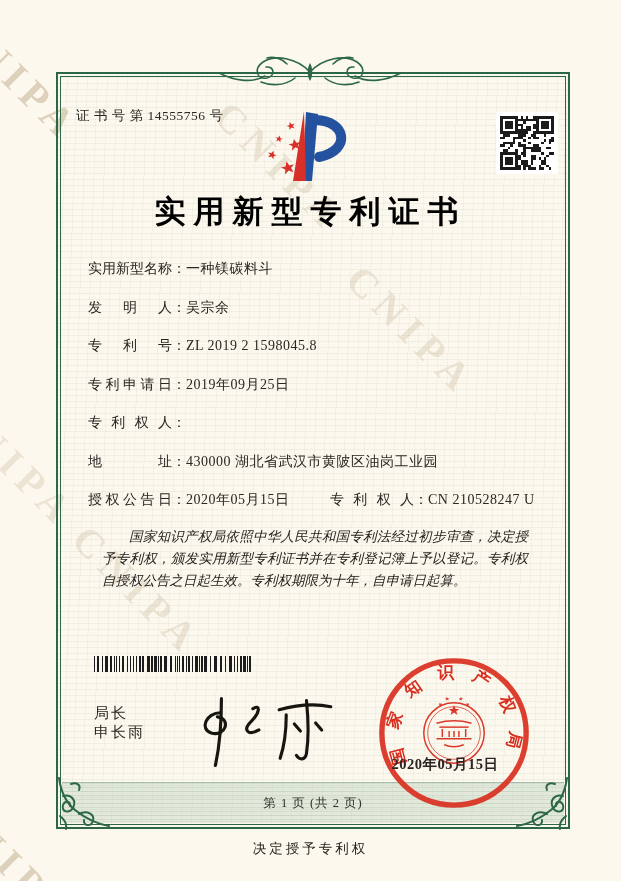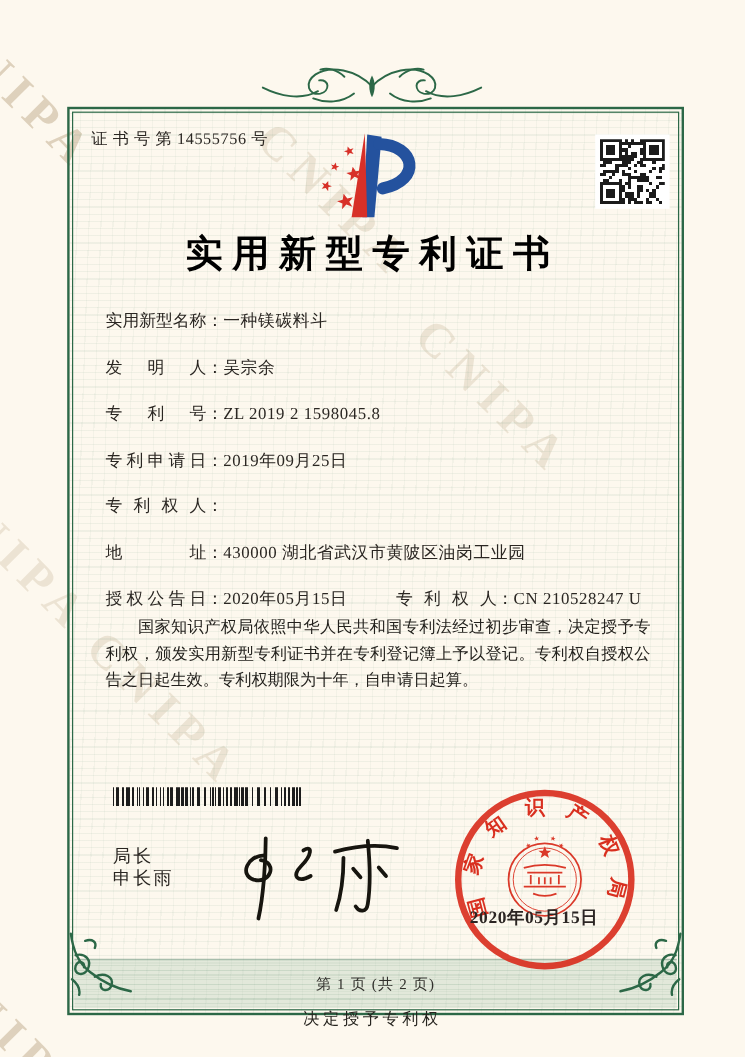--- a/index.html
+++ b/index.html
@@ -12,21 +12,21 @@
   
   .wm{
     position:absolute; font-weight:bold; font-size:40px; letter-spacing:8px;
     color:#d9cbb4; transform:rotate(45deg); transform-origin:left top;
     user-select:none; white-space:nowrap; z-index:1;
   }
   .wm.strong{opacity:.85;}
   .wm.soft{opacity:.45;}
   
   .frame{
-    position:absolute; left:56px; top:89px; width:514px; height:757px;
+    position:absolute; left:56px; top:72px; width:514px; height:757px;
     border:2.5px solid #2c6847; z-index:2; box-sizing:border-box;
     background-image:
       repeating-linear-gradient(92deg, transparent 0 9px, rgba(120,160,135,.07) 9px 10px),
       repeating-linear-gradient(0deg, transparent 0 5px, rgba(120,160,135,.10) 5px 6px);
   }
   .frame-inner{position:absolute; inset:2px; border:1px solid #2c6847; pointer-events:none;}
   .ornament{position:absolute; z-index:4;}
   .band{
     position:absolute; left:4px; right:4px; bottom:4px; height:40px; z-index:3;
     background:
@@ -50,21 +50,21 @@
   .field-row{display:flex; line-height:15px; margin-bottom:23.5px; white-space:nowrap;}
   .lbl{display:inline-block; width:84px; text-align:justify; text-align-last:justify; flex:none;}
   .colon{flex:none;}
   .val{letter-spacing:.5px;}
   .val-fixed{width:144px; flex:none;}
   
   .body-text{
     position:absolute; left:88px; top:512px; width:454px; z-index:5;
     font-size:13.5px; line-height:22px; text-align:justify; color:#23211d;
   }
-  .body-text p{margin:0; text-indent:2em;}
+  .body-text p{margin:14px; text-indent:2em;font-style:italic;}
   
   .barcode{position:absolute; left:94px; top:656px; width:160px; height:16px; z-index:5;}
   .barcode svg{width:100%; height:100%; display:block;}
   
   .signer{position:absolute; left:94px; top:704px; z-index:5; font-size:15px; letter-spacing:2px;}
   .signer .name{}
   .autograph{position:absolute; left:186px; top:690px; width:162px; height:82px; z-index:5;}
   
   .seal{position:absolute; left:376px; top:655px; width:156px; height:156px; z-index:6;}
   .seal svg{position:absolute; inset:0;}

